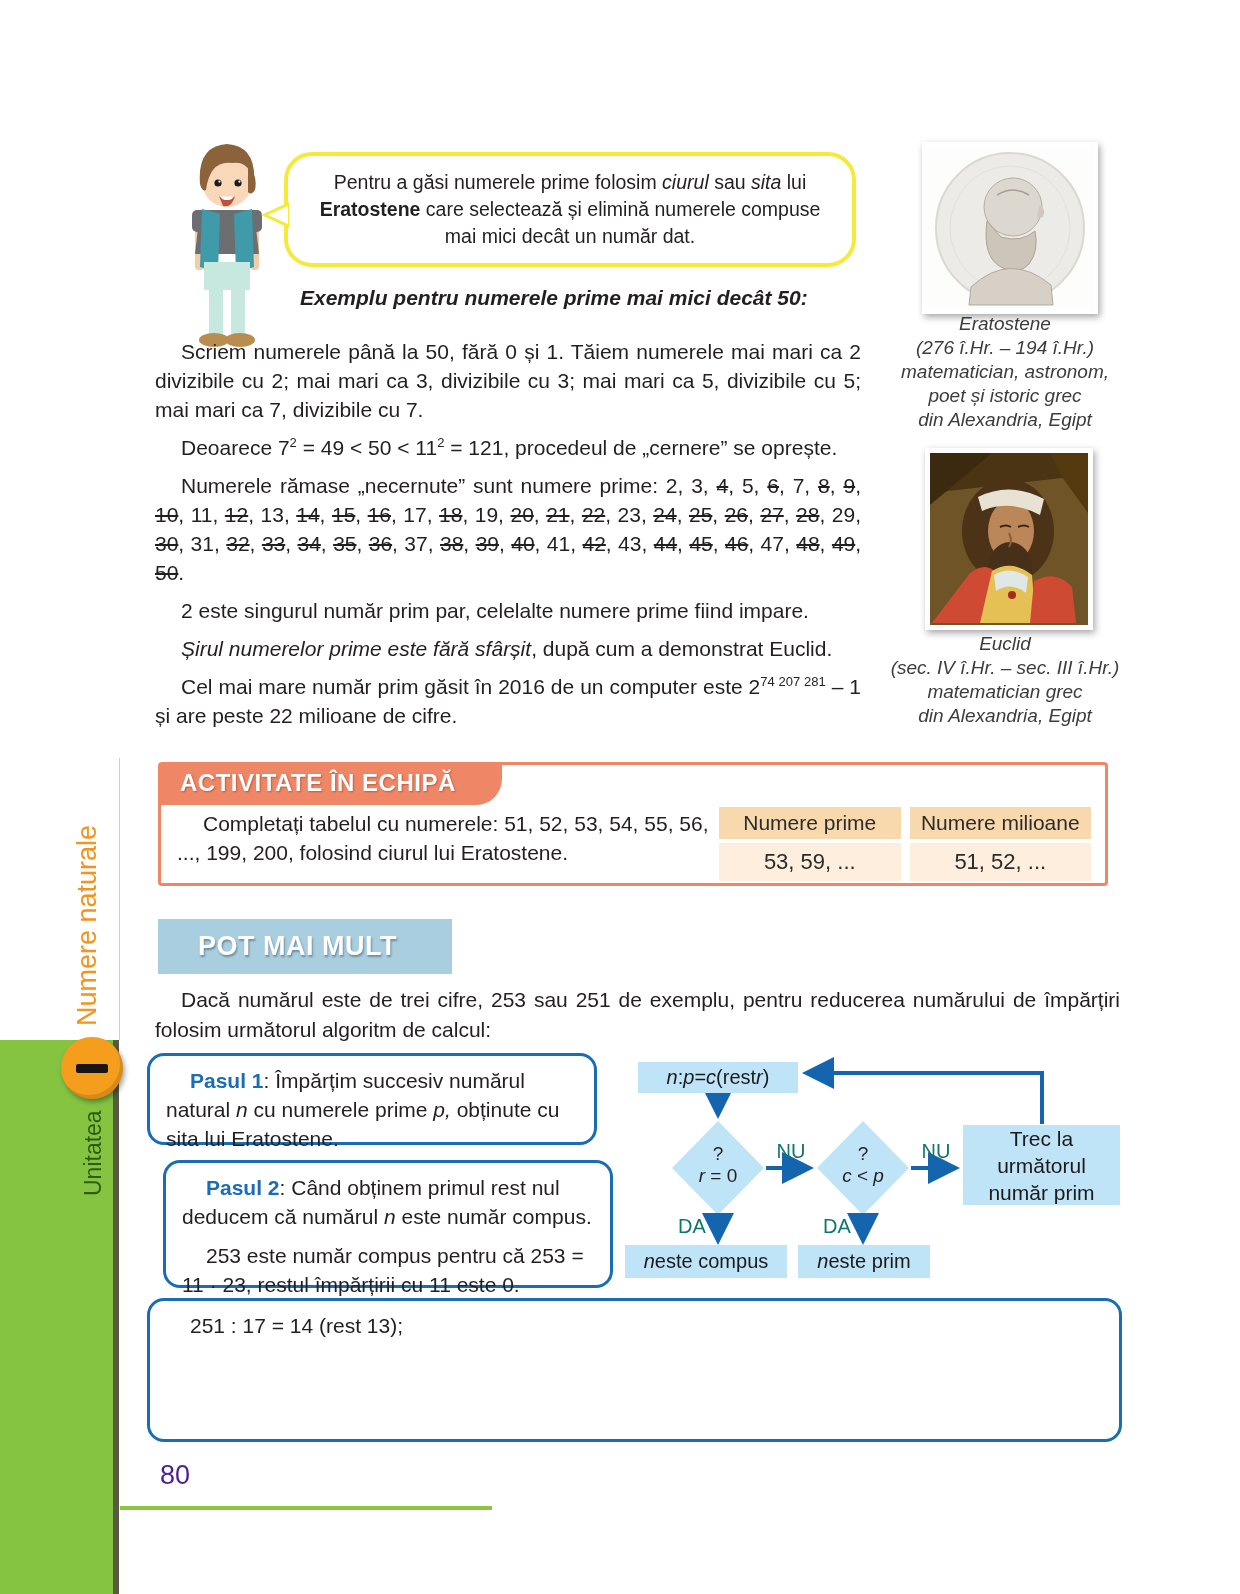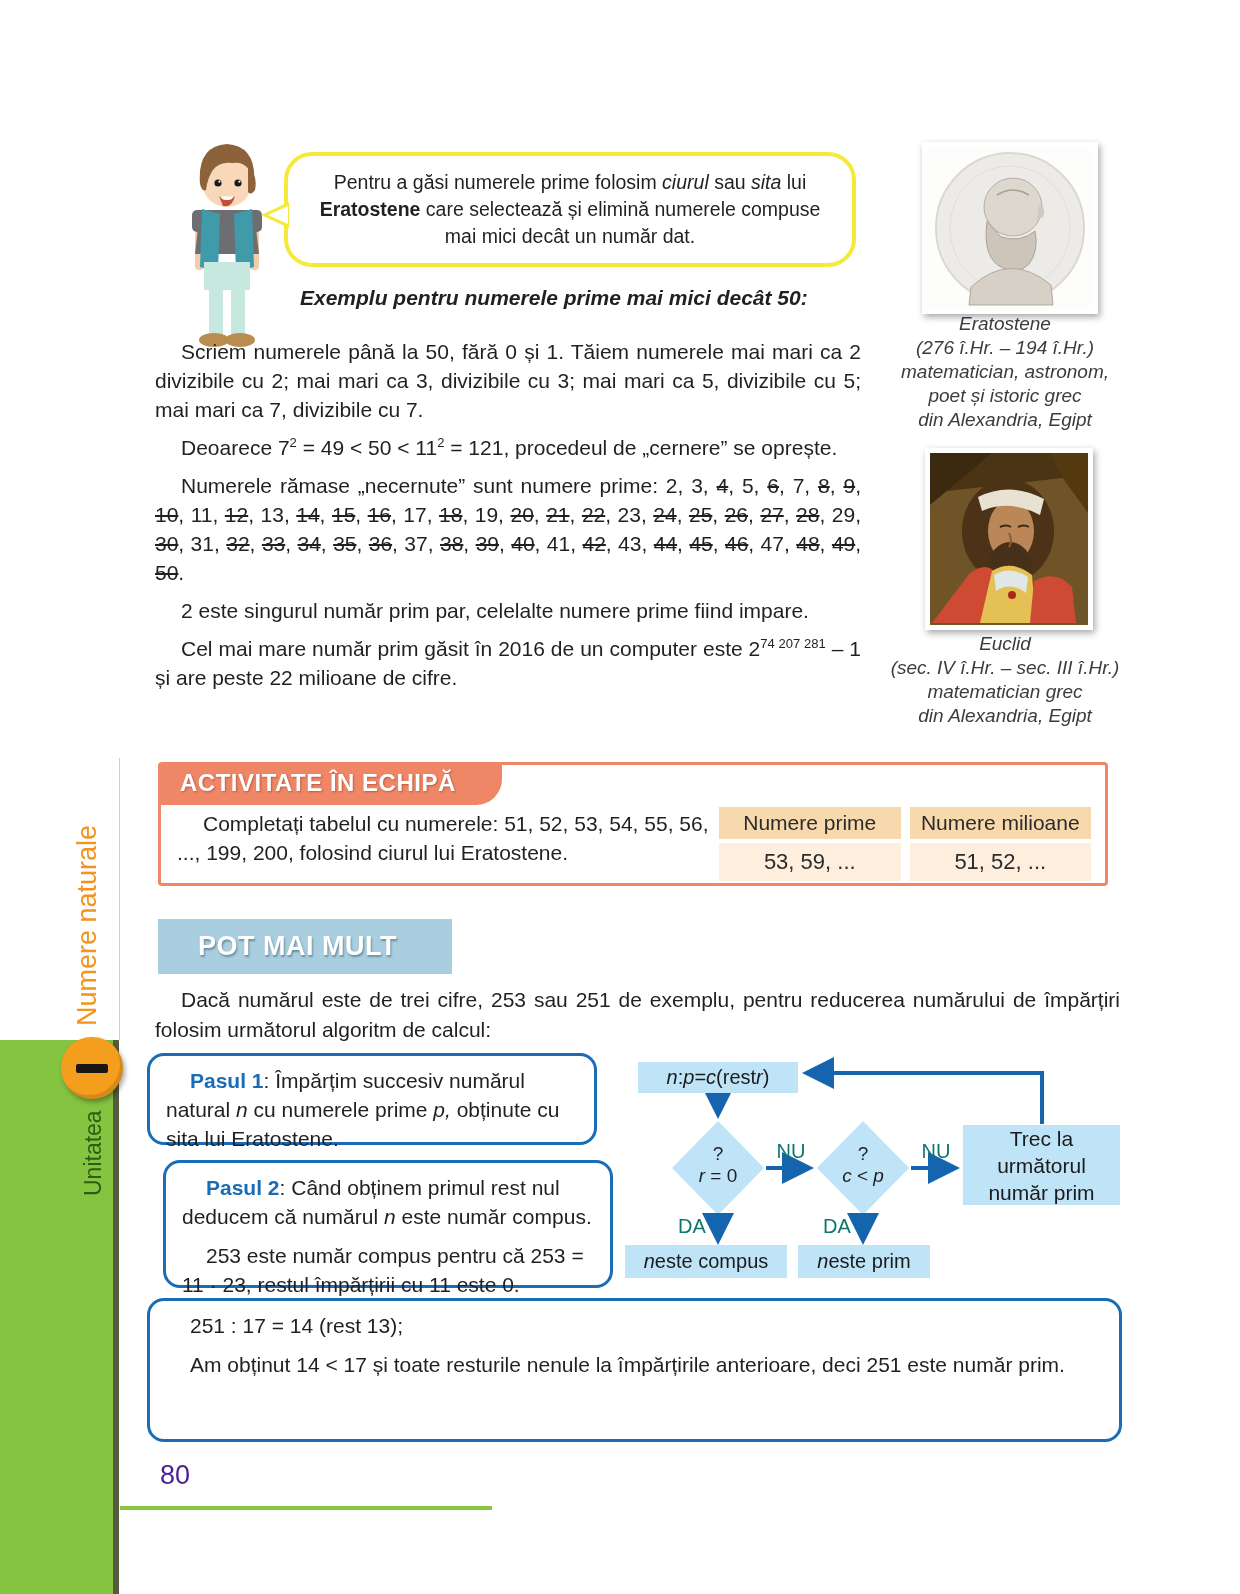--- a/index.html
+++ b/index.html
@@ -124,20 +124,21 @@
   <span>Pentru a găsi numerele prime folosim <i>ciurul</i> sau <i>sita</i> lui <b>Eratostene</b> care selectează și elimină numerele compuse mai mici decât un număr dat.</span>
 </div>
 
 <div class="abs example-heading">Exemplu pentru numerele prime mai mici decât 50:</div>
 
 <div class="abs main-col">
   <p>Scriem numerele până la 50, fără 0 și 1. Tăiem numerele mai mari ca 2 divizibile cu 2; mai mari ca 3, divizibile cu 3; mai mari ca 5, divizibile cu 5; mai mari ca 7, divizibile cu 7.</p>
   <p>Deoarece 7<sup>2</sup> = 49 &lt; 50 &lt; 11<sup>2</sup> = 121, procedeul de „cernere” se oprește.</p>
   <p>Numerele rămase „necernute” sunt numere prime: 2, 3, <s>4</s>, 5, <s>6</s>, 7, <s>8</s>, <s>9</s>, <s>10</s>, 11, <s>12</s>, 13, <s>14</s>, <s>15</s>, <s>16</s>, 17, <s>18</s>, 19, <s>20</s>, <s>21</s>, <s>22</s>, 23, <s>24</s>, <s>25</s>, <s>26</s>, <s>27</s>, <s>28</s>, 29, <s>30</s>, 31, <s>32</s>, <s>33</s>, <s>34</s>, <s>35</s>, <s>36</s>, 37, <s>38</s>, <s>39</s>, <s>40</s>, 41, <s>42</s>, 43, <s>44</s>, <s>45</s>, <s>46</s>, 47, <s>48</s>, <s>49</s>, <s>50</s>.</p>
   <p>2 este singurul număr prim par, celelalte numere prime fiind impare.</p>
+  <p><i>Șirul numerelor prime este fără sfârșit</i>, după cum a demonstrat Euclid.</p>
   <p>Cel mai mare număr prim găsit în 2016 de un computer este 2<sup>74 207 281</sup> – 1 și are peste 22 milioane de cifre.</p>
 </div>
 
 <div class="abs portrait-frame" style="left:922px;top:142px;width:166px;height:162px;">
   <svg width="166" height="162" viewBox="0 0 166 162">
     <rect width="166" height="162" fill="#fdfdfc"></rect>
     <ellipse cx="83" cy="81" rx="74" ry="75" fill="#edebe7"></ellipse>
     <ellipse cx="83" cy="81" rx="74" ry="75" fill="none" stroke="#dcd8d1" stroke-width="2"></ellipse>
     <ellipse cx="83" cy="81" rx="60" ry="62" fill="none" stroke="#e3dfd8" stroke-width="1"></ellipse>
     <circle cx="86" cy="60" r="29" fill="#dcd7cf" stroke="#b7aea1" stroke-width="1"></circle>
@@ -200,21 +201,20 @@
   <p><span class="step-label">Pasul 1</span><span>: Împărțim succesiv numărul natural <i>n</i> cu numerele prime <i>p,</i> obținute cu sita lui Eratostene.</span></p>
 </div>
 
 <div id="step2" class="abs step-box">
   <p><span class="step-label">Pasul 2</span><span>: Când obținem primul rest nul deducem că numărul <i>n</i> este număr compus.</span></p>
   <p>253 este număr compus pentru că 253 = 11 · 23, restul împărțirii cu 11 este 0.</p>
 </div>
 
 <div id="step3" class="abs step-box">
   <p>251 : 17 = 14 (rest 13);</p>
-  <p>Am obținut 14 &lt; 17 și toate resturile nenule la împărțirile anterioare, deci 251 este număr prim.</p>
 </div>
 
 <div class="abs flow-wrap">
   <svg class="flow-svg" width="505" height="235" viewBox="0 0 505 235">
     <defs>
       <marker id="ah" markerWidth="8" markerHeight="8" refX="7" refY="4" orient="auto">
         <path d="M0,0 L8,4 L0,8 Z" fill="#1565ae"></path>
       </marker>
     </defs>
 

